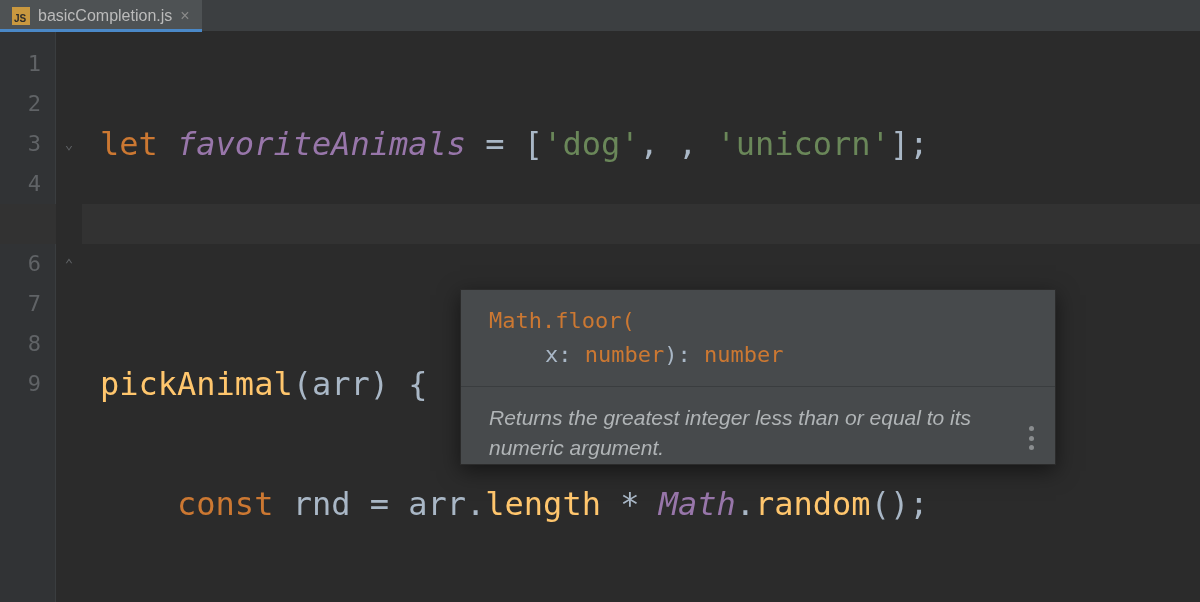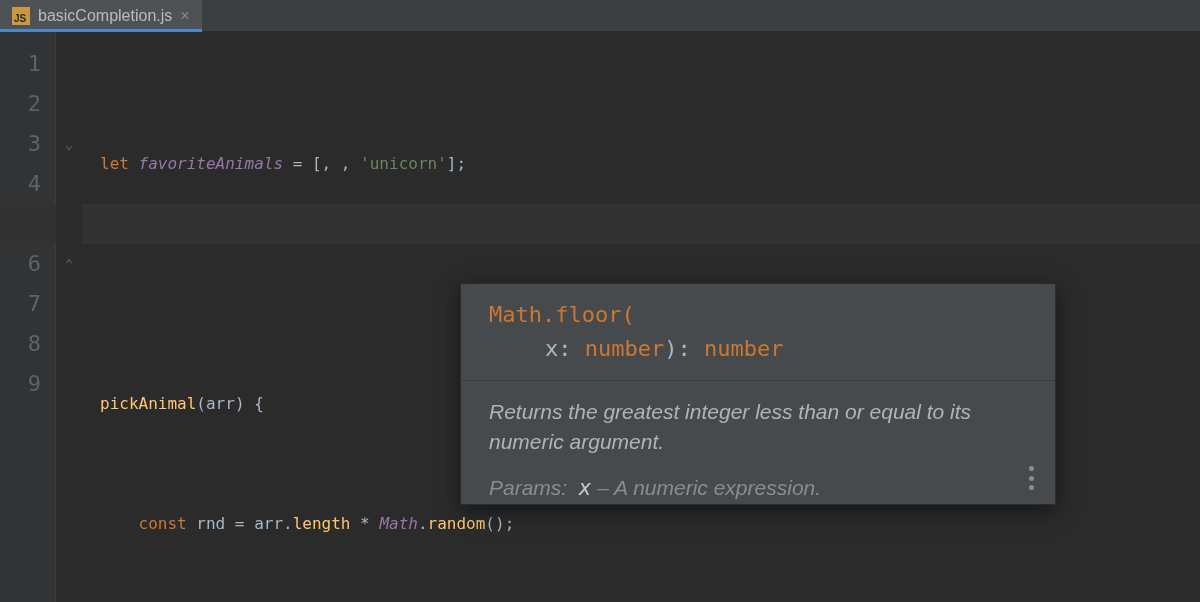--- a/index.html
+++ b/index.html
@@ -87,23 +87,22 @@
   .fold-gutter .mark {
     display: block;
     height: 40px;
     line-height: 40px;
   }
   .code {
     padding-top: 12px;
     padding-left: 18px;
     line-height: 40px;
     white-space: pre;
-    font-size: 16px;
-    position: relative;
-    margin-top: 20px;
+    font-size: 32px;
+    position: relative;
   }
   .code .row { height: 40px; display: flex; align-items: center; }
   .hl-row {
     position: absolute;
     left: 0;
     height: 40px;
     width: 1200px;
     background: #323232;
   }
 
@@ -123,21 +122,21 @@
     width: 24px; height: 40px;
     display: flex; align-items: center; justify-content: center;
     color: #ffcf3f;
     font-size: 20px;
   }
 
   
   .popup {
     position: absolute;
     left: 460px;
-    top: 251px;
+    top: 257px;
     width: 596px;
     background: #474a4c;
     box-shadow: 0 6px 20px rgba(0,0,0,.5);
     border: 1px solid #2b2b2b;
     font-family: Menlo, "DejaVu Sans Mono", Consolas, monospace;
   }
   .popup .sig {
     padding: 14px 18px 14px 28px;
     font-size: 22px;
     line-height: 34px;
@@ -213,21 +212,21 @@
     <span class="mark"></span>
     <span class="mark"></span>
     <span class="mark"><span>⌃</span></span>
     <span class="mark"></span>
     <span class="mark"></span>
     <span class="mark"></span>
   </div>
 
   <div class="code">
     <div class="row">
-      <span class="kw">let </span><span class="var-ital">favoriteAnimals</span><span class="punct"> = [</span><span class="punct">, </span><span class="punct">, </span><span class="str">'unicorn'</span><span class="punct">];</span>
+      <span class="kw">let </span><span class="var-ital">favoriteAnimals</span><span class="punct"> = [</span><span class="str">'dog'</span><span class="punct">, </span><span class="punct">, </span><span class="str">'unicorn'</span><span class="punct">];</span>
     </div>
     <div class="row"></div>
     <div class="row">
       <span class="decl">pickAnimal</span><span class="punct">(</span><span class="ident">arr</span><span class="punct">) {</span>
     </div>
     <div class="row">
       <span>    </span><span class="kw">const </span><span class="ident">rnd</span><span class="punct"> = </span><span class="ident">arr</span><span class="punct">.</span><span class="fn">length</span><span class="op"> * </span><span class="var-ital">Math</span><span class="punct">.</span><span class="fn">random</span><span class="punct">();</span>
     </div>
     
     
@@ -240,24 +239,20 @@
     <div class="sig">
       <div>
         <span class="name">Math.floor(</span>
       </div>
       <div>
         <span class="param-name">x</span><span class="punct">: </span><span class="type">number</span><span class="punct">): </span><span class="ret">number</span>
       </div>
     </div>
     <div class="doc">
       <div>Returns the greatest integer less than or equal to its numeric argument.</div>
-      <div class="params-label">
-        <span>Params:</span>
-        &nbsp;<span class="param-code">x</span><span> – </span><span>A numeric expression.</span>
-      </div>
       <div class="kebab">
         <span></span>
           <span></span>
           <span></span>
       </div>
     </div>
   </div>
 
 </div>
 

